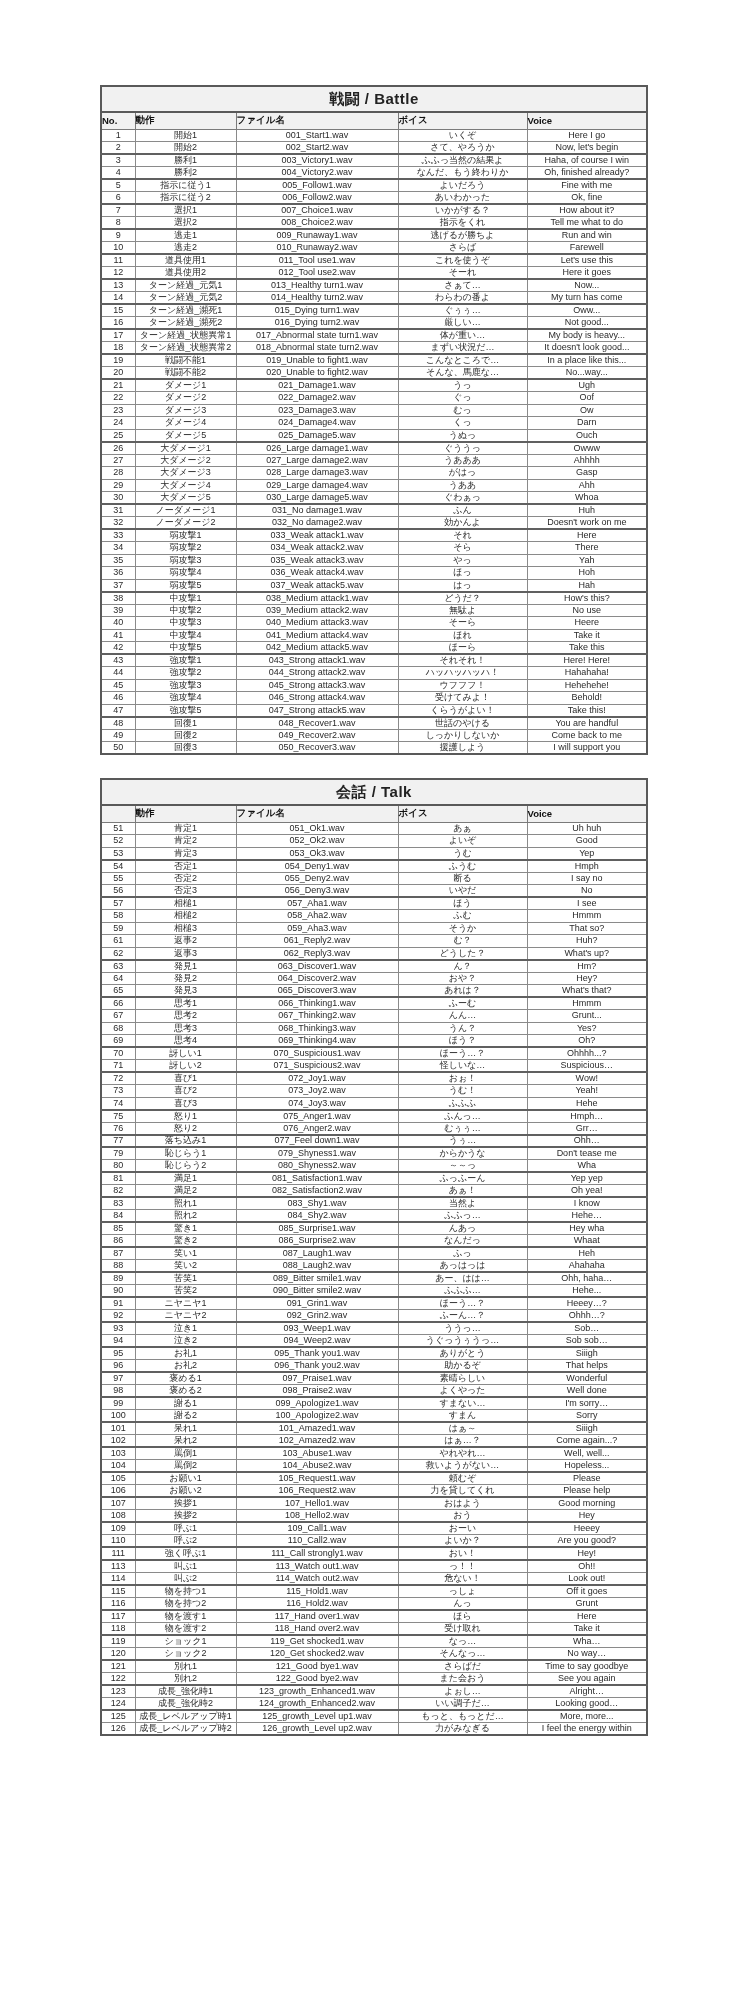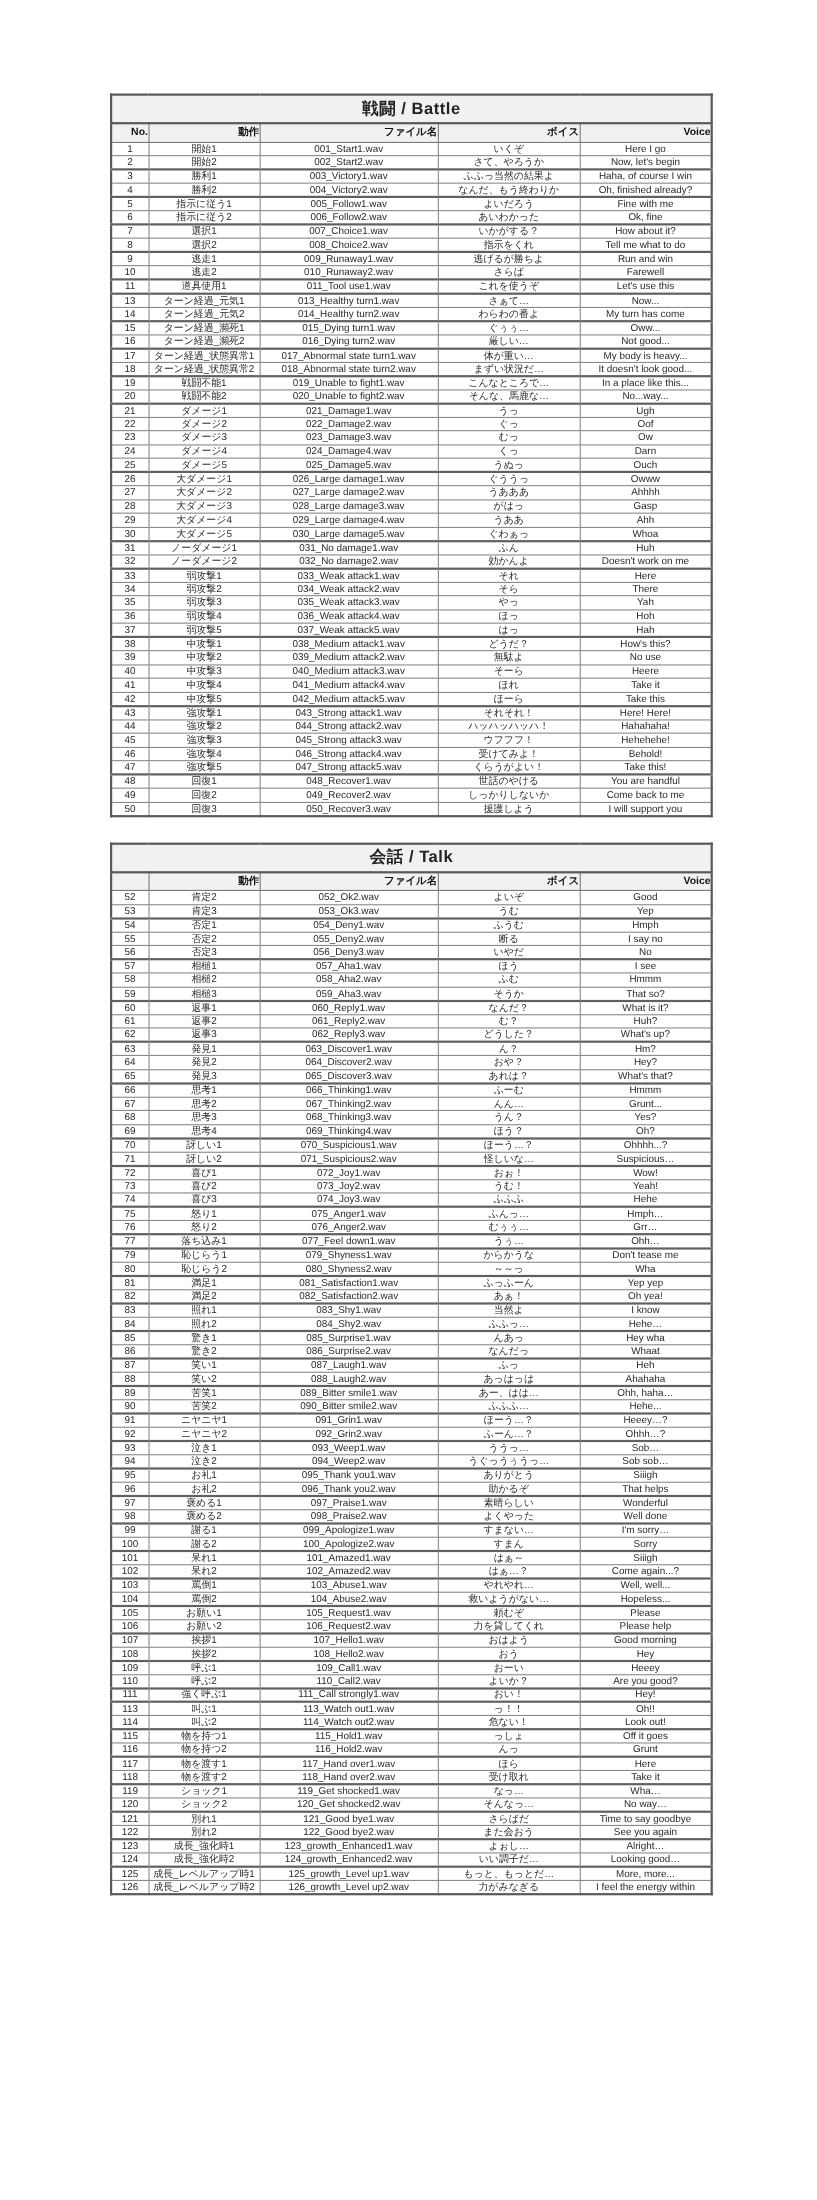--- a/index.html
+++ b/index.html
@@ -28,21 +28,21 @@
     background:#f1f1f1;
     vertical-align:middle;
     border:2px solid #595959;
     letter-spacing:0.5px;
   }
   .header-row th {
     height:17px;
     font-size:9.5px;
     font-weight:bold;
     background:#f1f1f1;
-    text-align:right;
+    text-align:left;
     vertical-align:middle;
     border:1px solid #7a7a7a;
     color:#111;
   }
   tbody td {
     height:12.5px;
     font-size:9px;
     line-height:1;
     text-align:center;
     vertical-align:middle;
@@ -151,20 +151,27 @@
             <td>さらば</td>
             <td>Farewell</td>
           </tr>
           <tr class="group-start">
             <td>11</td>
             <td>道具使用1</td>
             <td>011_Tool use1.wav</td>
             <td>これを使うぞ</td>
             <td>Let's use this</td>
           </tr>
+          <tr>
+            <td>12</td>
+            <td>道具使用2</td>
+            <td>012_Tool use2.wav</td>
+            <td>そーれ</td>
+            <td>Here it goes</td>
+          </tr>
           <tr class="group-start">
             <td>13</td>
             <td>ターン経過_元気1</td>
             <td>013_Healthy turn1.wav</td>
             <td>さぁて…</td>
             <td>Now...</td>
           </tr>
           <tr>
             <td>14</td>
             <td>ターン経過_元気2</td>
@@ -446,20 +453,27 @@
         <tr class="header-row">
           <th></th>
           <th>動作</th>
           <th>ファイル名</th>
           <th>ボイス</th>
           <th>Voice</th>
         </tr>
       </thead>
       <tbody>
           <tr>
+            <td>51</td>
+            <td>肯定1</td>
+            <td>051_Ok1.wav</td>
+            <td>あぁ</td>
+            <td>Uh huh</td>
+          </tr>
+          <tr>
             <td>52</td>
             <td>肯定2</td>
             <td>052_Ok2.wav</td>
             <td>よいぞ</td>
             <td>Good</td>
           </tr>
           <tr>
             <td>53</td>
             <td>肯定3</td>
             <td>053_Ok3.wav</td>
@@ -500,27 +514,20 @@
             <td>058_Aha2.wav</td>
             <td>ふむ</td>
             <td>Hmmm</td>
           </tr>
           <tr>
             <td>59</td>
             <td>相槌3</td>
             <td>059_Aha3.wav</td>
             <td>そうか</td>
             <td>That so?</td>
-          </tr>
-          <tr class="group-start">
-            <td>60</td>
-            <td>返事1</td>
-            <td>060_Reply1.wav</td>
-            <td>なんだ？</td>
-            <td>What is it?</td>
           </tr>
           <tr>
             <td>61</td>
             <td>返事2</td>
             <td>061_Reply2.wav</td>
             <td>む？</td>
             <td>Huh?</td>
           </tr>
           <tr>
             <td>62</td>

